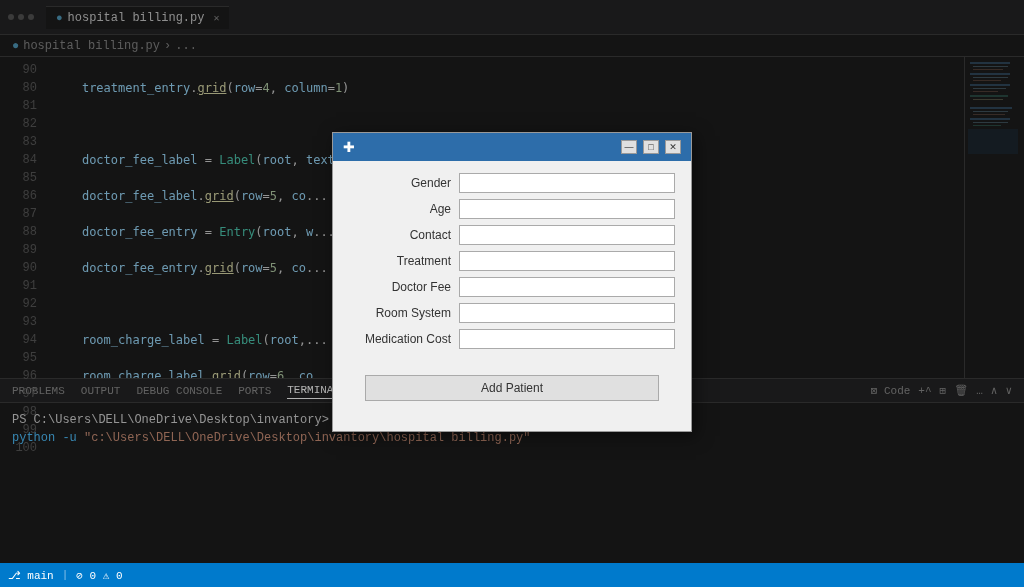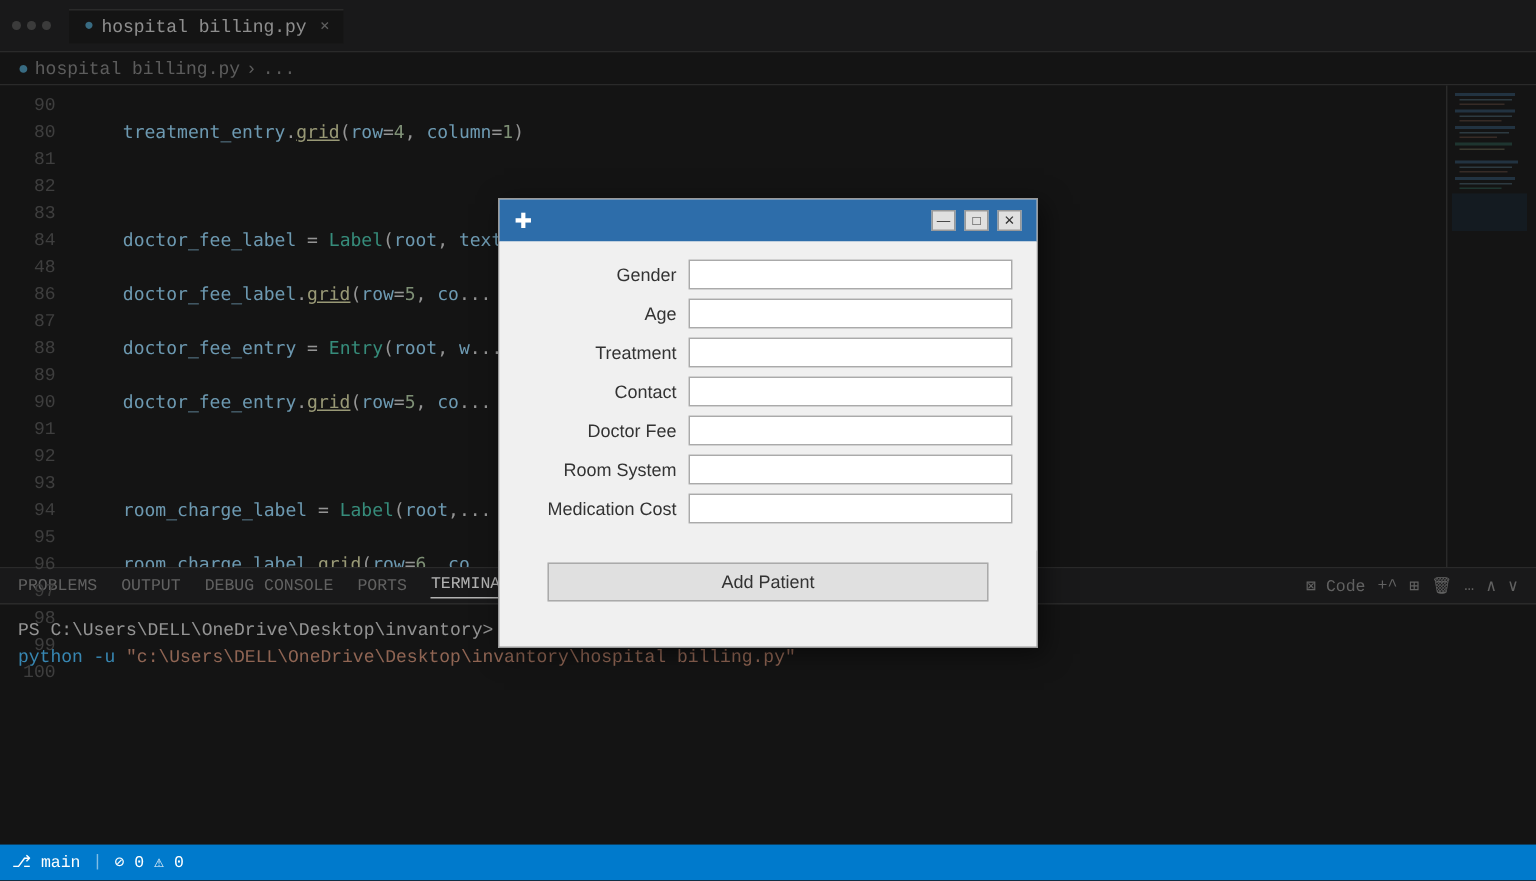--- a/index.html
+++ b/index.html
@@ -275,21 +275,21 @@
 </div>
 
 <div class="editor-area">
   <div class="line-numbers">
     <div>90</div>
     <div>80</div>
     <div>81</div>
     <div>82</div>
     <div>83</div>
     <div>84</div>
-    <div>48</div>
+    <div>85</div>
     <div>86</div>
     <div>87</div>
     <div>88</div>
     <div>89</div>
     <div>90</div>
     <div>91</div>
     <div>92</div>
     <div>93</div>
     <div>94</div>
     <div>95</div>
@@ -401,25 +401,25 @@
     <div class="dialog-body">
       <div class="form-row">
         <label class="form-label">Gender</label>
         <input class="form-input" type="text" style="">
       </div>
       <div class="form-row">
         <label class="form-label">Age</label>
         <input class="form-input" type="text" style="">
       </div>
       <div class="form-row">
+        <label class="form-label">Contact</label>
+        <input class="form-input" type="text" style="">
+      </div>
+      <div class="form-row">
         <label class="form-label">Treatment</label>
-        <input class="form-input" type="text" style="">
-      </div>
-      <div class="form-row">
-        <label class="form-label">Contact</label>
         <input class="form-input" type="text" style="">
       </div>
       <div class="form-row">
         <label class="form-label">Doctor Fee</label>
         <input class="form-input" type="text" style="">
       </div>
       <div class="form-row">
         <label class="form-label">Room System</label>
         <input class="form-input" type="text" style="">
       </div>

